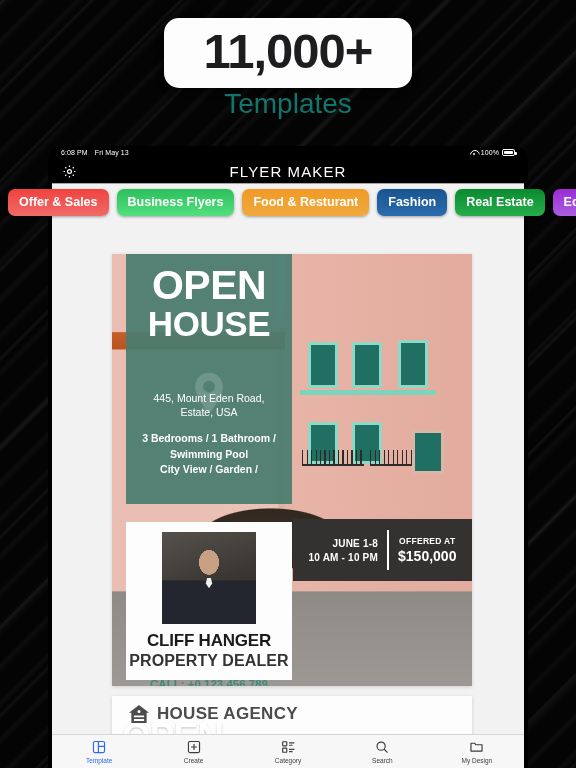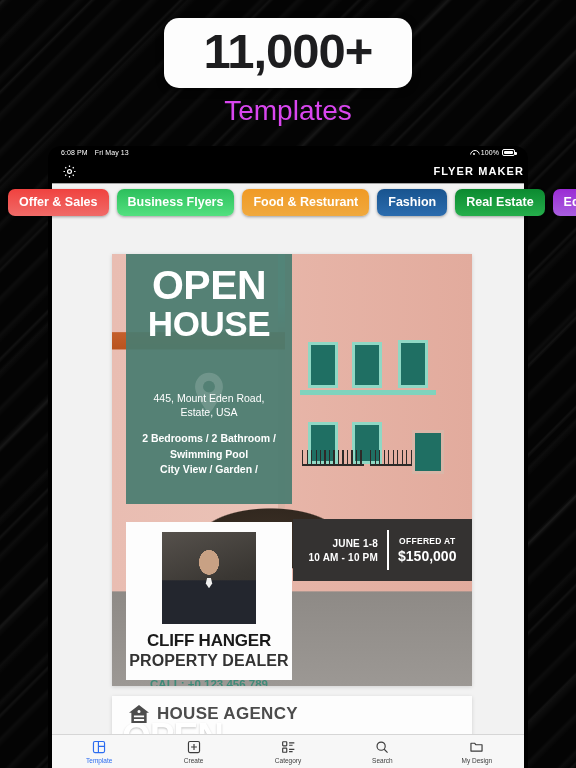--- a/index.html
+++ b/index.html
@@ -38,21 +38,21 @@
     background:#fdfdfd;
     border-radius:15px;
     padding:8px 40px 11px 40px;
     box-shadow:0 2px 7px rgba(0,0,0,.6);
   }
   #count-badge .num {
     font-size:49px; font-weight:bold; color:#1d1d1f; letter-spacing:-1px;
     line-height:1.04; display:block;
   }
   #promo-sub {
-    color:#d946ef; font-size:28px; margin-top:7px; letter-spacing:0px;
+    color:#0f766e; font-size:28px; margin-top:0; letter-spacing:0px;
   }
 
   
   #device {
     position:absolute; left:48px; top:146px; width:480px; height:622px;
     background:#000;
     border-radius:13px 13px 0 0;
     padding:0 4px;
     z-index:6;
   }
@@ -77,22 +77,22 @@
     position:relative; padding:1px;
   }
   .batt:before{ content:""; display:block; width:100%; height:100%; background:#fff; border-radius:1px;}
   .batt:after{ content:""; position:absolute; right:-2.5px; top:1.8px; width:1.5px; height:2.6px; background:#fff; border-radius:0 1px 1px 0;}
 
   #appbar {
     height:24px; display:flex; align-items:center; position:relative;
     padding:0 10px;
   }
   #appbar .title {
-    position:absolute; left:0; right:0; text-align:right;
-    color:#fff; font-size:11px; font-weight:bold; letter-spacing:1.1px;
+    position:absolute; left:0; right:0; text-align:center;
+    color:#fff; font-size:15px; font-weight:normal; letter-spacing:1.1px;
   }
   .gear { width:15px; height:15px; position:relative; z-index:2; }
 
   
   #screen {
     position:relative; height:585px; background:#f2f2f2; overflow:hidden;
     border-top:1px solid #a3a3a3;
   }
 
   
@@ -298,21 +298,21 @@
           <svg viewBox="0 0 24 30" width="34" height="44" fill="#ffffff">
             <path d="M12 0C6.6 0 2.2 4.4 2.2 9.8c0 7 9.8 19.2 9.8 19.2s9.8-12.2 9.8-19.2C21.8 4.4 17.4 0 12 0z"></path>
             <circle cx="12" cy="9.8" r="4.2" fill="#497c70"></circle>
           </svg>
         </span>
         <div class="addr">
           <div>445, Mount Eden Road,</div>
           <div>Estate, USA</div>
         </div>
         <div class="feat">
-          <div>2 Bedrooms / 2 Bathroom /</div>
+          <div>3 Bedrooms / 1 Bathroom /</div>
           <div>Swimming Pool</div>
           <div>City View / Garden /</div>
         </div>
       </div>
 
       <div class="pricebar">
         <div class="col left">
           <div class="lbl1">JUNE 1-8</div>
           <div class="lbl2">10 AM - 10 PM</div>
         </div>

